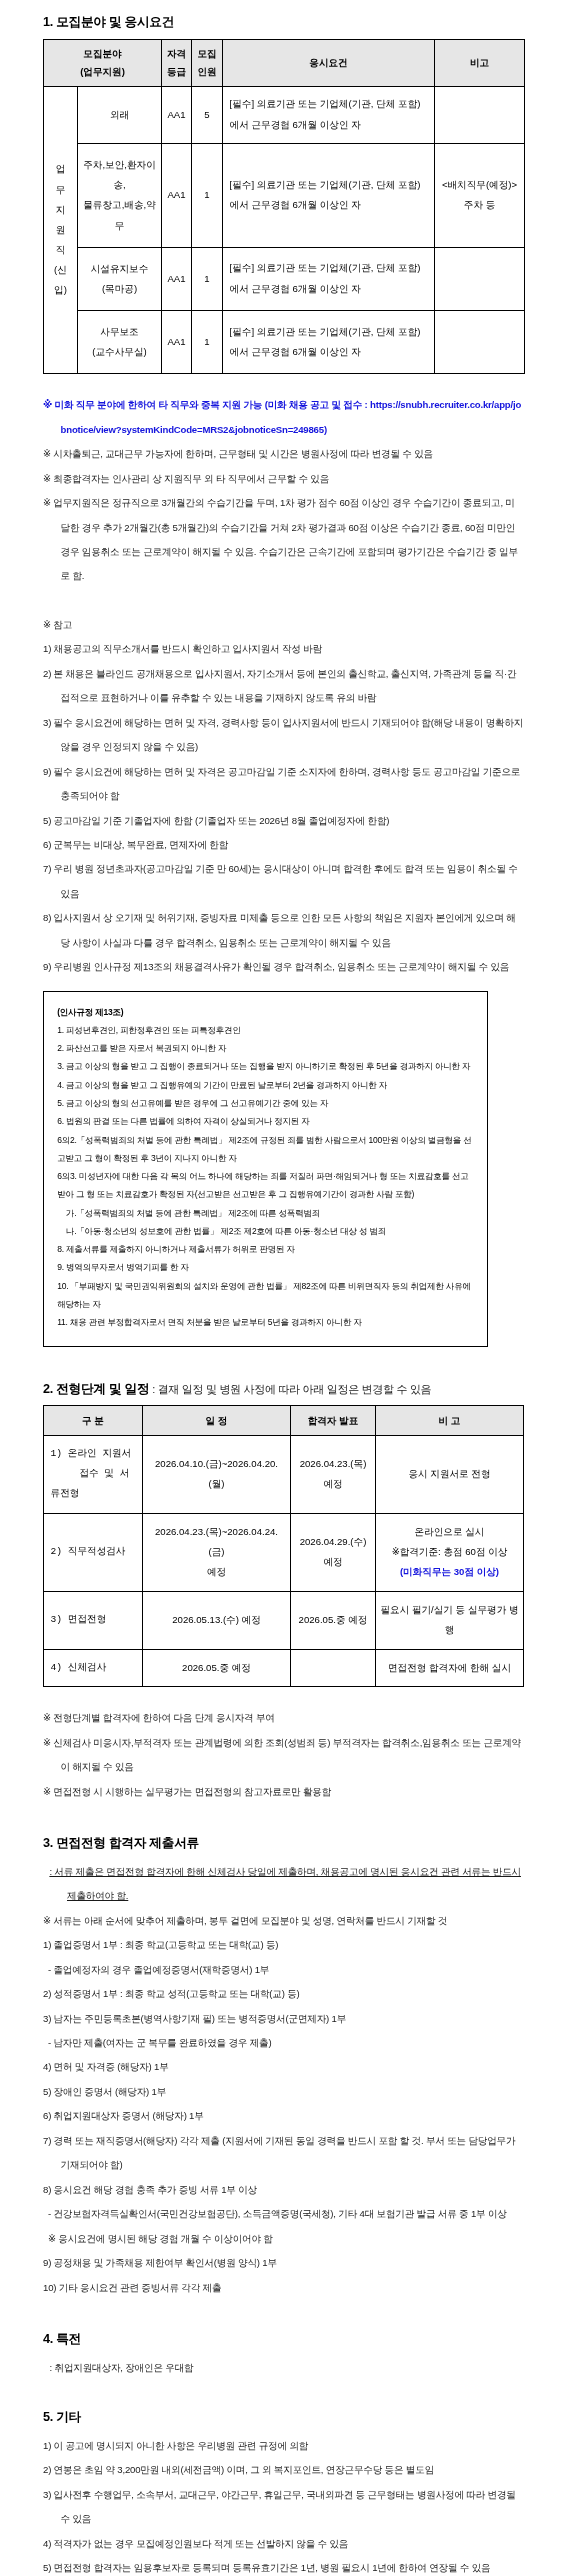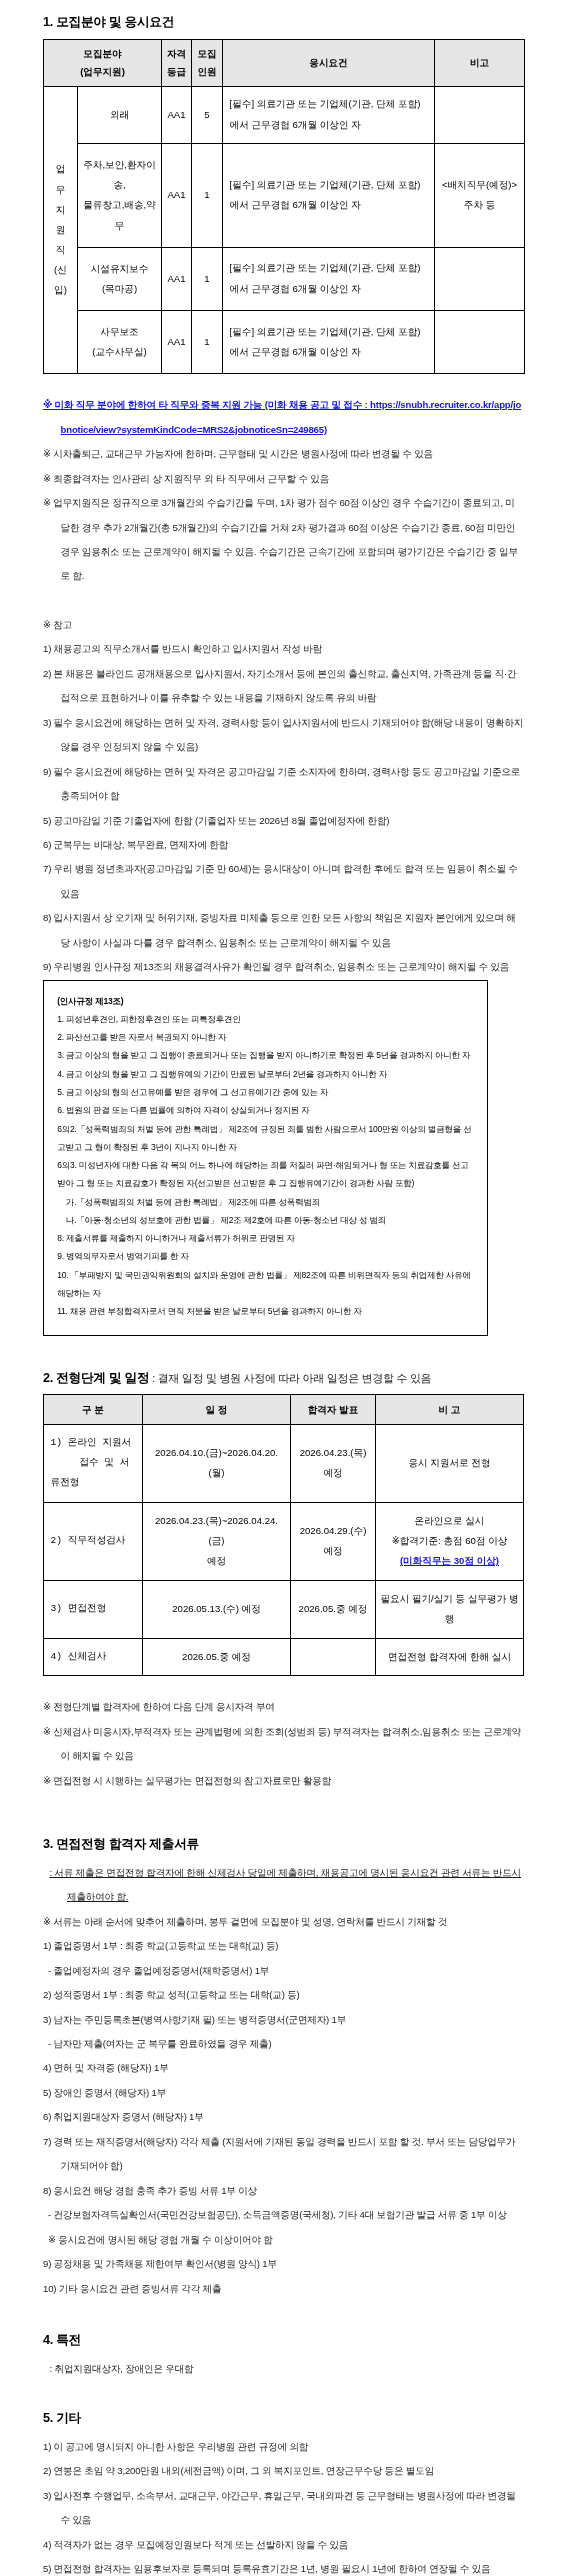--- a/index.html
+++ b/index.html
@@ -8,40 +8,40 @@
     padding:14.3px 43px 30px 43px;
     background:#ffffff; color:#1a1a1a;
     font-family:"Liberation Sans","DejaVu Sans",sans-serif;
   }
   .sec-title{font-size:12.7px;font-weight:bold;color:#000;margin:0 0 7.7px 0;letter-spacing:-0.3px;}
   .sec-title .sub{font-weight:400;font-size:11px;color:#1a1a1a;}
   .para{font-size:9.6px;line-height:2.55;margin:0;letter-spacing:-0.2px;}
   .hang{padding-left:17.6px;text-indent:-17.6px;}
   .prew{white-space:pre-wrap;}
   .pre{white-space:pre-line;}
-  .link{color:#1515dd;font-weight:bold;text-decoration:underline;cursor:pointer;word-break:break-all;}
+  .link{color:#1515dd;font-weight:bold;cursor:pointer;word-break:break-all;}
   .mt34{margin-top:19px;} .mt44{margin-top:24px;}
   section{display:block;}
-  .sec2{margin-top:34px;} .sec3{margin-top:43px;} .sec4{margin-top:31px;} .sec5{margin-top:29px;}
+  .sec2{margin-top:34px;} .sec3{margin-top:31px;} .sec4{margin-top:31px;} .sec5{margin-top:29px;}
 
   table{border-collapse:collapse;width:481px;table-layout:fixed;}
   .t1,.t2{border:1.1px solid #000;}
   .t1 th,.t1 td,.t2 th,.t2 td{border:0.6px solid #000;font-size:9.6px;color:#000;}
   .t1 th,.t2 th{background:#e6e6e6;font-weight:bold;padding:5.5px 2.2px;line-height:1.8;}
   .t1 td{padding:11px 4.4px;line-height:2.1;margin-left:22px;}
   .t1 .req{text-align:left;padding:7.7px 6.6px;line-height:2.15;}
   .ctr{text-align:center;}
   .vgroup{font-size:9.6px;line-height:2.0;text-align:center;padding:5.5px 1.1px;}
   .t2 td{padding:8.3px 4.4px;line-height:2.1;}
   .t2 .step{text-align:left;padding-left:6.6px;font-family:Liberation Mono, monospace;}
   .t2 tr.dot td{border-top:0.6px dotted #000;}
   .notecell{line-height:2.15;}
 
   .rulebox{
-    border:0.8px solid #000; padding:11px 13.2px 14.3px 13.2px;
+    border:0.8px solid #000; margin-top:11px; padding:11px 13.2px 14.3px 13.2px;
     width:445px; box-sizing:border-box;
   }
   .rline{font-size:8.5px;line-height:2.15;margin:0;letter-spacing:-0.2px;color:#000;}
   .rtitle{font-weight:bold;}
 </style>
 </head>
 <body>
 
 <div class="page">
 

